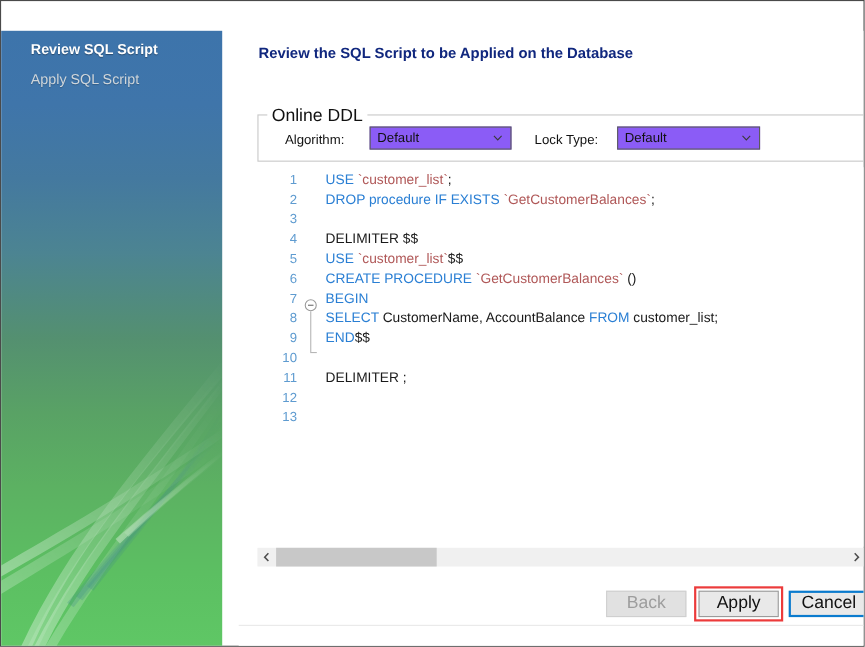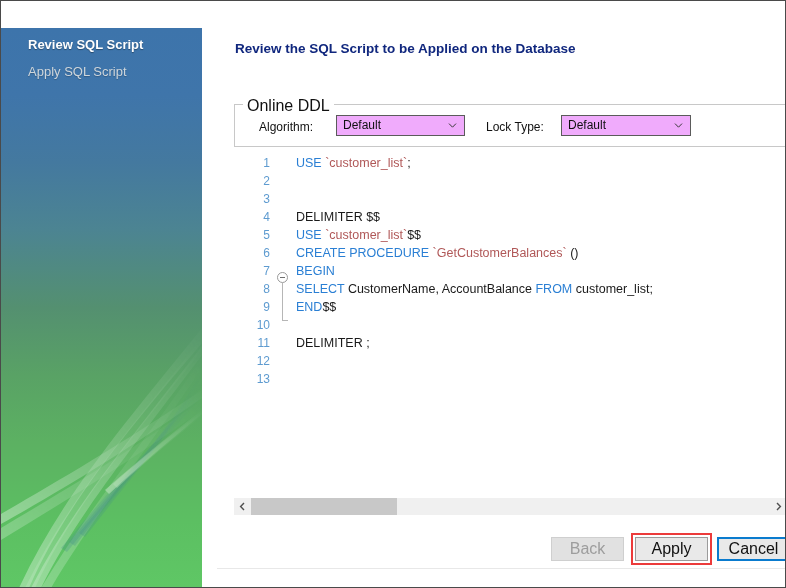--- a/index.html
+++ b/index.html
@@ -154,21 +154,21 @@
     white-space: nowrap;
   }
   #algo-label { left: 42px; top: 92px; }
   #lock-label { left: 269px; top: 92px; }
 
   .combo {
     position: absolute;
     height: 21px;
     box-sizing: border-box;
     border: 1px solid #5b5b5b;
-    background: #f0abfc;
+    background: #8b5cf6;
     cursor: pointer;
   }
   #algo-combo { left: 119px; top: 87px; width: 129px; }
   #lock-combo { left: 344px; top: 87px; width: 130px; }
   .combo-value {
     position: absolute;
     left: 6px;
     top: 2px;
     font-size: 12px;
     color: #111111;
@@ -416,20 +416,21 @@
     </div>
 
     <div id="editor">
       <div id="code-rows">
           <div class="code-row" style="top: 4px;">
             <span class="lineno">1</span>
             <span class="codetext"><span class="kw">USE </span><span class="quo">`customer_list`</span><span class="plain">;</span></span>
           </div>
           <div class="code-row" style="top: 22px;">
             <span class="lineno">2</span>
+            <span class="codetext"><span class="kw">DROP procedure IF EXISTS </span><span class="quo">`GetCustomerBalances`</span><span class="plain">;</span></span>
           </div>
           <div class="code-row" style="top: 40px;">
             <span class="lineno">3</span>
             <span class="codetext"></span>
           </div>
           <div class="code-row" style="top: 58px;">
             <span class="lineno">4</span>
             <span class="codetext"><span class="plain">DELIMITER $$</span></span>
           </div>
           <div class="code-row" style="top: 76px;">

